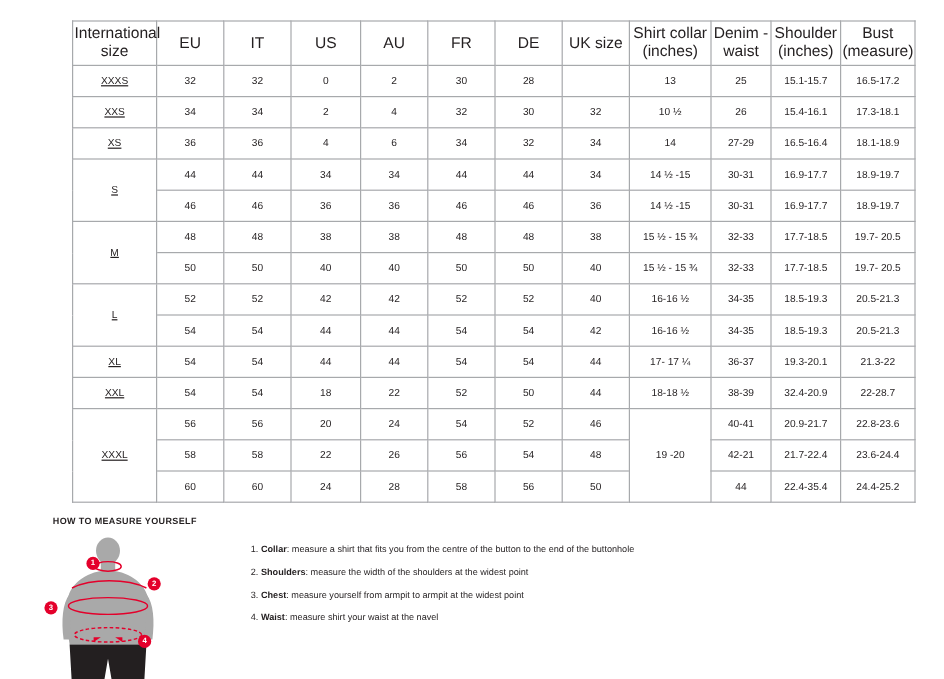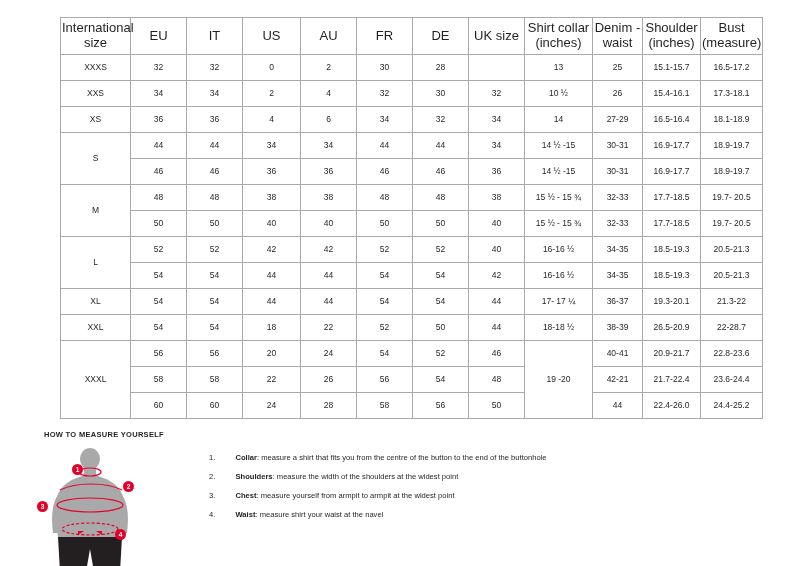--- a/index.html
+++ b/index.html
@@ -33,20 +33,21 @@
     height: 25px;
     padding: 0 1px;
     line-height: 1.15;
   }
   #sizechart thead th {
     height: 36px;
     font-size: 13px;
   }
   #sizechart .lbl {
     font-size: 8.5px;
+    text-decoration: underline;
   }
   col.c-intl { width: 70px; }
   col.c-eu   { width: 56px; }
   col.c-it   { width: 56px; }
   col.c-us   { width: 58px; }
   col.c-au   { width: 56px; }
   col.c-fr   { width: 56px; }
   col.c-de   { width: 56px; }
   col.c-uk   { width: 56px; }
   col.c-col  { width: 68px; }
@@ -82,21 +83,21 @@
     margin: 8px 0 0 55px;
     padding: 0;
     list-style: none;
   }
   #measure-list li {
     font-size: 7.6px;
     color: #231f20;
     margin-bottom: 10px;
     line-height: 1.2;
   }
-  #measure-list li b { font-weight: bold; margin-left: 18px; }
+  #measure-list li b { font-weight: bold; }
 
   .fig-svg { position: absolute; left: 0; top: 0; }
 
   .num-badge {
     position: absolute;
     width: 11px;
     height: 11px;
     border-radius: 50%;
     background: #e4002b;
     color: #ffffff;
@@ -286,21 +287,21 @@
         <td class="lbl">XXL</td>
         <td>54</td>
         <td>54</td>
         <td>18</td>
         <td>22</td>
         <td>52</td>
         <td>50</td>
         <td>44</td>
         <td>18-18 ½</td>
         <td>38-39</td>
-        <td>26.5-20.9</td>
+        <td>32.4-20.9</td>
         <td>22-28.7</td>
       </tr>
       <tr>
         <td class="lbl" rowspan="3">XXXL</td>
         <td>56</td>
         <td>56</td>
         <td>20</td>
         <td>24</td>
         <td>54</td>
         <td>52</td>
@@ -324,21 +325,21 @@
       </tr>
       <tr>
         <td>60</td>
         <td>60</td>
         <td>24</td>
         <td>28</td>
         <td>58</td>
         <td>56</td>
         <td>50</td>
         <td>44</td>
-        <td>22.4-26.0</td>
+        <td>22.4-35.4</td>
         <td>24.4-25.2</td>
       </tr>
     </tbody>
 </table>
 
 <div id="measure">
   <div id="measure-title">HOW TO MEASURE YOURSELF</div>
   <div id="measure-body">
     <div id="figure-wrap">
       <svg class="fig-svg" width="110" height="130" viewBox="0 0 110 130">

